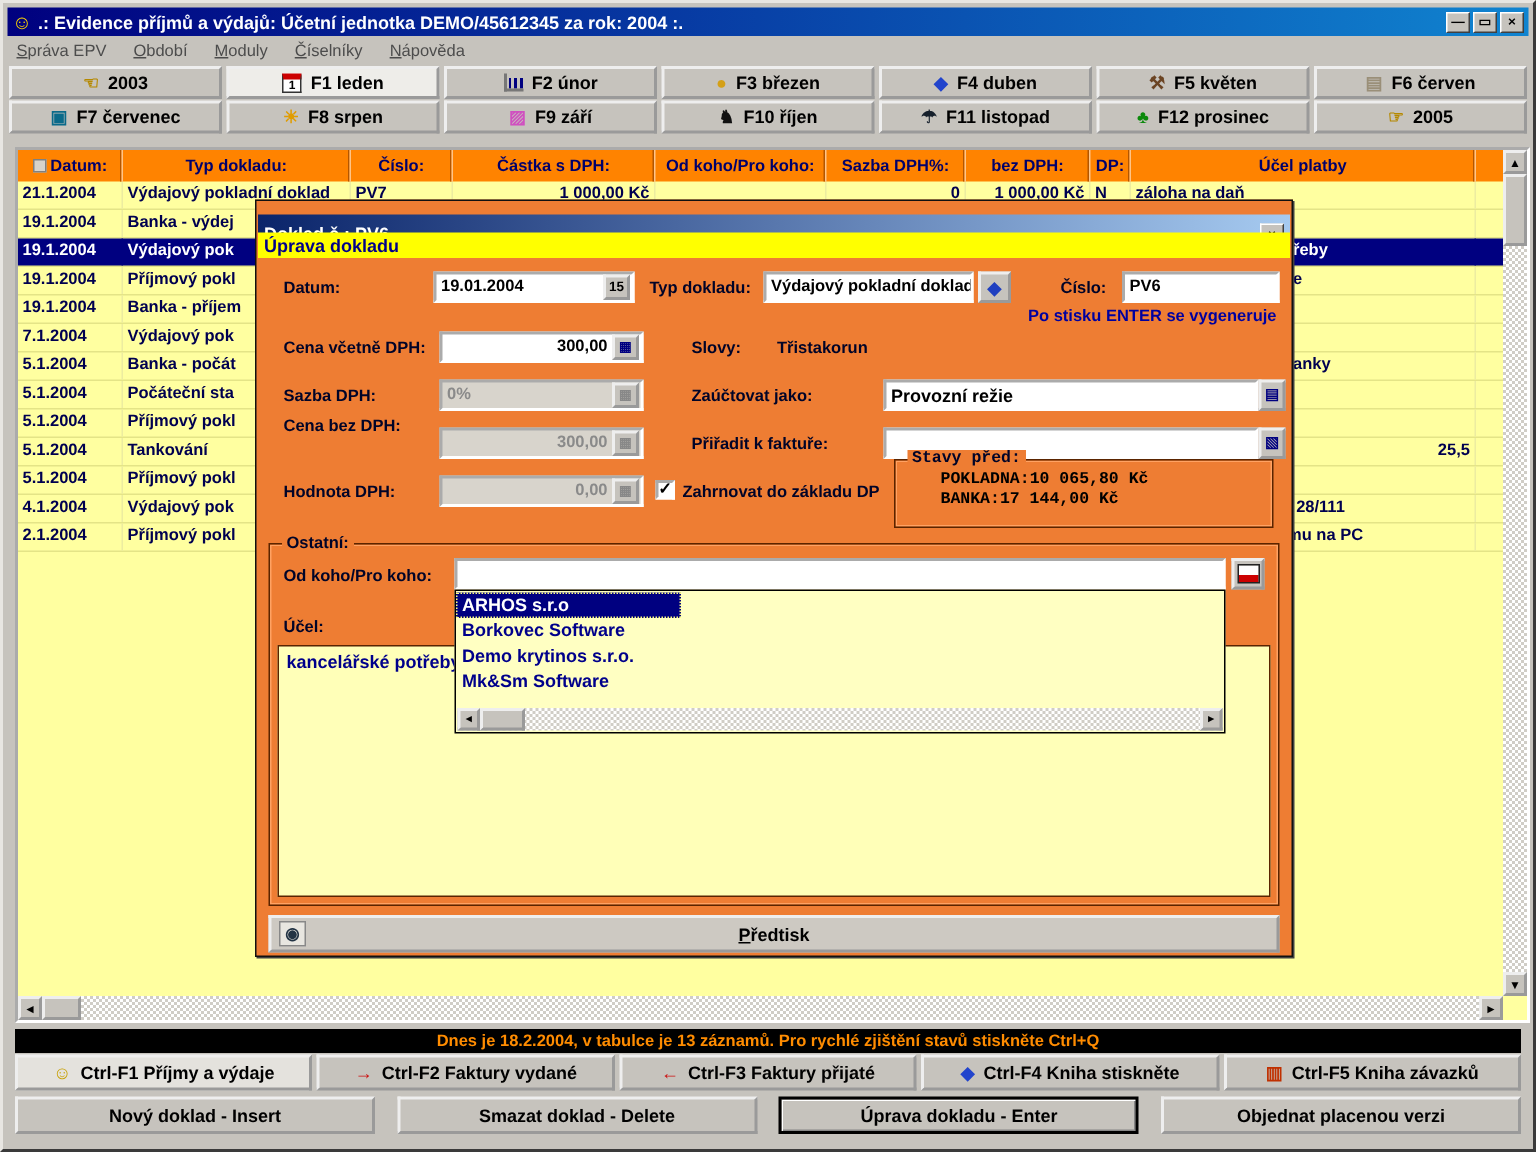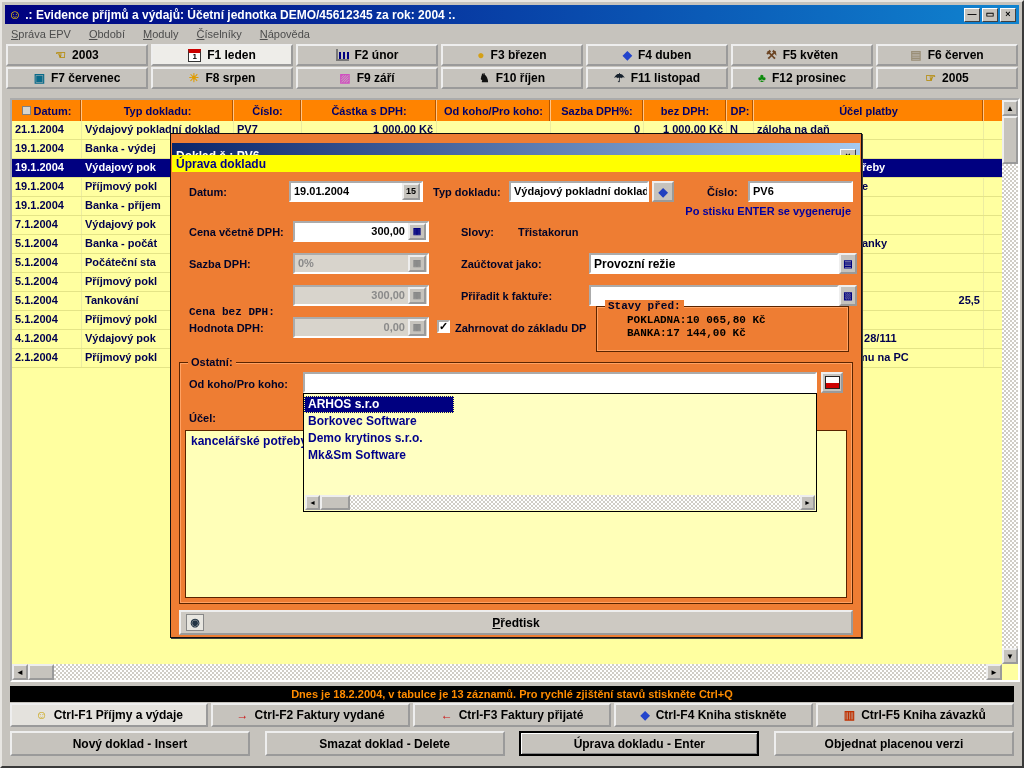--- a/index.html
+++ b/index.html
@@ -426,21 +426,21 @@
     <span class="notestrip" style="right:10px; top:71px;">Po stisku ENTER se vygeneruje</span>
 
     <span class="dlabel" style="left:18px; top:92px;">Cena včetně DPH:</span>
     <div class="dinput num" style="left:122px; top:87px; width:136px;">300,00</div>
     <span class="inbtn" style="left:237px; top:89px; color:#000080;">▦</span>
 
     <span class="dlabel" style="left:18px; top:124px;">Sazba DPH:</span>
     <div class="dinput disabled" style="left:122px; top:119px; width:136px;">0%</div>
     <span class="inbtn" style="left:237px; top:121px; color:#888;">▦</span>
 
-    <span class="dlabel" style="left:18px; top:172px;font-family:Liberation Mono, monospace;">Cena bez DPH:</span>
+    <span class="dlabel" style="left:18px; top:144px;">Cena bez DPH:</span>
     <div class="dinput num disabled" style="left:122px; top:151px; width:136px;">300,00</div>
     <span class="inbtn" style="left:237px; top:153px; color:#888;">▦</span>
 
     <span class="dlabel" style="left:18px; top:188px;">Hodnota DPH:</span>
     <div class="dinput num disabled" style="left:122px; top:183px; width:136px;">0,00</div>
     <span class="inbtn" style="left:237px; top:185px; color:#888;">▦</span>
 
     <span class="dlabel" style="left:290px; top:92px;">Slovy:</span>
     <span class="dlabel" style="left:347px; top:92px;">Třistakorun</span>
 
@@ -469,21 +469,21 @@
 
     <div class="groupbox" style="left:8px; top:228px; width:674px; height:242px;">
       <span class="gblabel">Ostatní:</span>
     </div>
     <span class="dlabel" style="left:18px; top:244px;">Od koho/Pro koho:</span>
     <div class="dinput" style="left:132px; top:238px; width:514px;"></div>
     <span class="sidebtn" style="left:650px; top:238px;">
       <span class="cardfile-icon"></span>
     </span>
 
-    <div class="dropdown" id="dropdown" style="left:132px; top:259px; width:514px; height:119px;">
+    <div class="dropdown" id="dropdown" style="left:132px; top:259px; width:514px; height:96px;">
       
     <div class="dd-item sel">ARHOS s.r.o</div><div class="dd-item">Borkovec Software</div><div class="dd-item">Demo krytinos s.r.o.</div><div class="dd-item">Mk&amp;Sm Software</div><div class="dd-hscroll">
         <span class="sbtn" style="left:0; top:0; width:15px; height:15px; font-size:7px;">◄</span>
         <span class="sthumb" style="left:15px; top:0; width:30px; height:15px;"></span>
         <span class="sbtn" style="right:0; top:0; width:15px; height:15px; font-size:7px;">►</span>
       </div></div>
 
     <span class="dlabel" style="left:18px; top:278px;">Účel:</span>
     <div class="textarea" style="left:14px; top:296px; width:662px; height:168px;">kancelářské potřeby</div>
 

